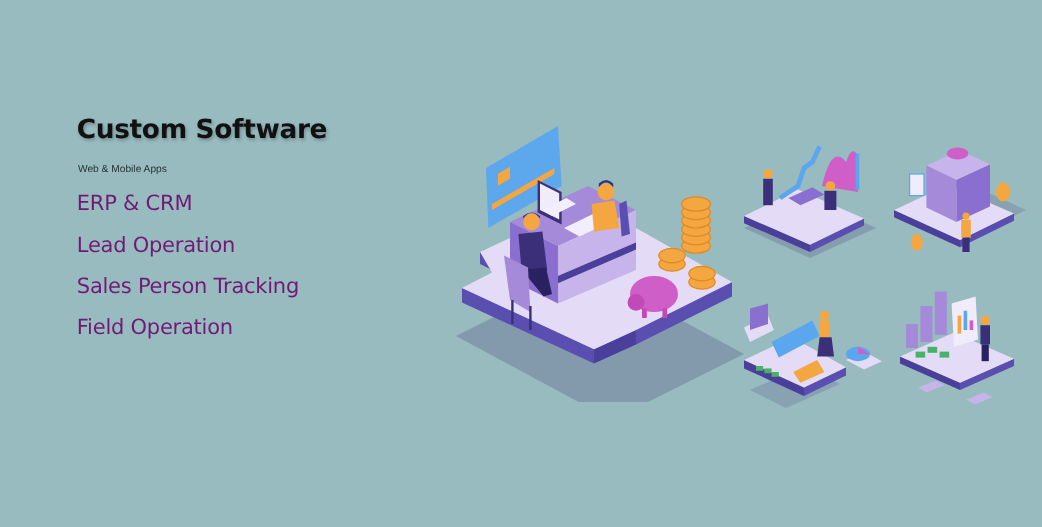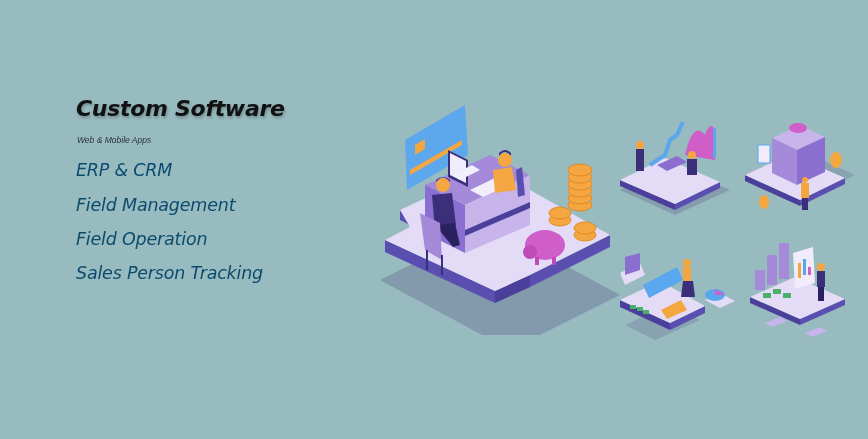--- a/index.html
+++ b/index.html
@@ -2,51 +2,51 @@
 <html><head>
 <meta charset="utf-8">
 <style>
   html, body { margin: 0; padding: 0; }
   body {
     width: 868px; height: 439px; overflow: hidden;
     background: #97bbbf;
     font-family: "Liberation Sans", "DejaVu Sans", sans-serif;
     position: relative;
   }
-  .text-block { position: absolute; left: 76px; top: 96px; font-style: italic; }
+  .text-block { position: absolute; left: 64px; top: 96px; }
   .title {
     font-family: "DejaVu Sans", sans-serif;
     font-weight: bold; font-size: 22px; color: #111;
     letter-spacing: -0.3px;
     text-shadow: 1px 2px 3px rgba(0,0,0,0.25);
     margin: 0; line-height: 26px;
   }
   .subtitle {
     font-size: 8.5px; color: #2a3436; margin: 13px 0 0 1px; line-height: 11px;
   }
   .list { list-style: none; margin: 10px 0 0 0; padding: 0; }
   .list li {
     font-family: "DejaVu Sans", sans-serif;
-    font-size: 17.5px; color: #0c4a6e; height: 34.2px; line-height: 34px;
+    font-size: 17.5px; color: #701a75; height: 34.2px; line-height: 34px;
     letter-spacing: -0.2px;
   }
   .list li:first-child { height: 32px; line-height: 28px; }
   .illus { position: absolute; }
 </style>
 </head>
 <body>
 
 <div class="text-block">
   <h1 class="title">Custom Software</h1>
   <div class="subtitle">Web &amp; Mobile Apps</div>
   <ul class="list">
     <li>ERP &amp; CRM</li>
-    <li>Field Management</li>
+    <li>Lead Operation</li>
+    <li>Sales Person Tracking</li>
     <li>Field Operation</li>
-    <li>Sales Person Tracking</li>
   </ul>
 </div>
 
 <svg class="illus" style="left:380px;top:95px" width="240" height="240" viewBox="0 0 240 240">
 
   <polygon points="0,185 110,130 240,200 130,255" fill="#7a8aa4" opacity="0.7"></polygon>
 
   <polygon points="5,145 5,157 115,208 115,196" fill="#5a4fb0"></polygon>
   <polygon points="115,196 115,208 150,192 150,180" fill="#4a3f9a"></polygon>
   <polygon points="150,180 150,192 230,152 230,140" fill="#5a4fb0"></polygon>

